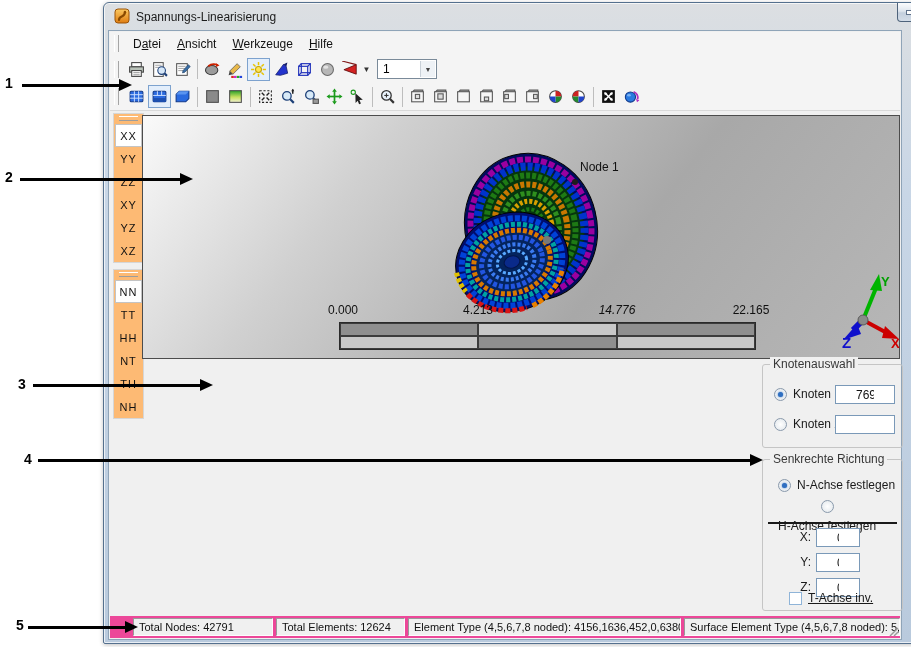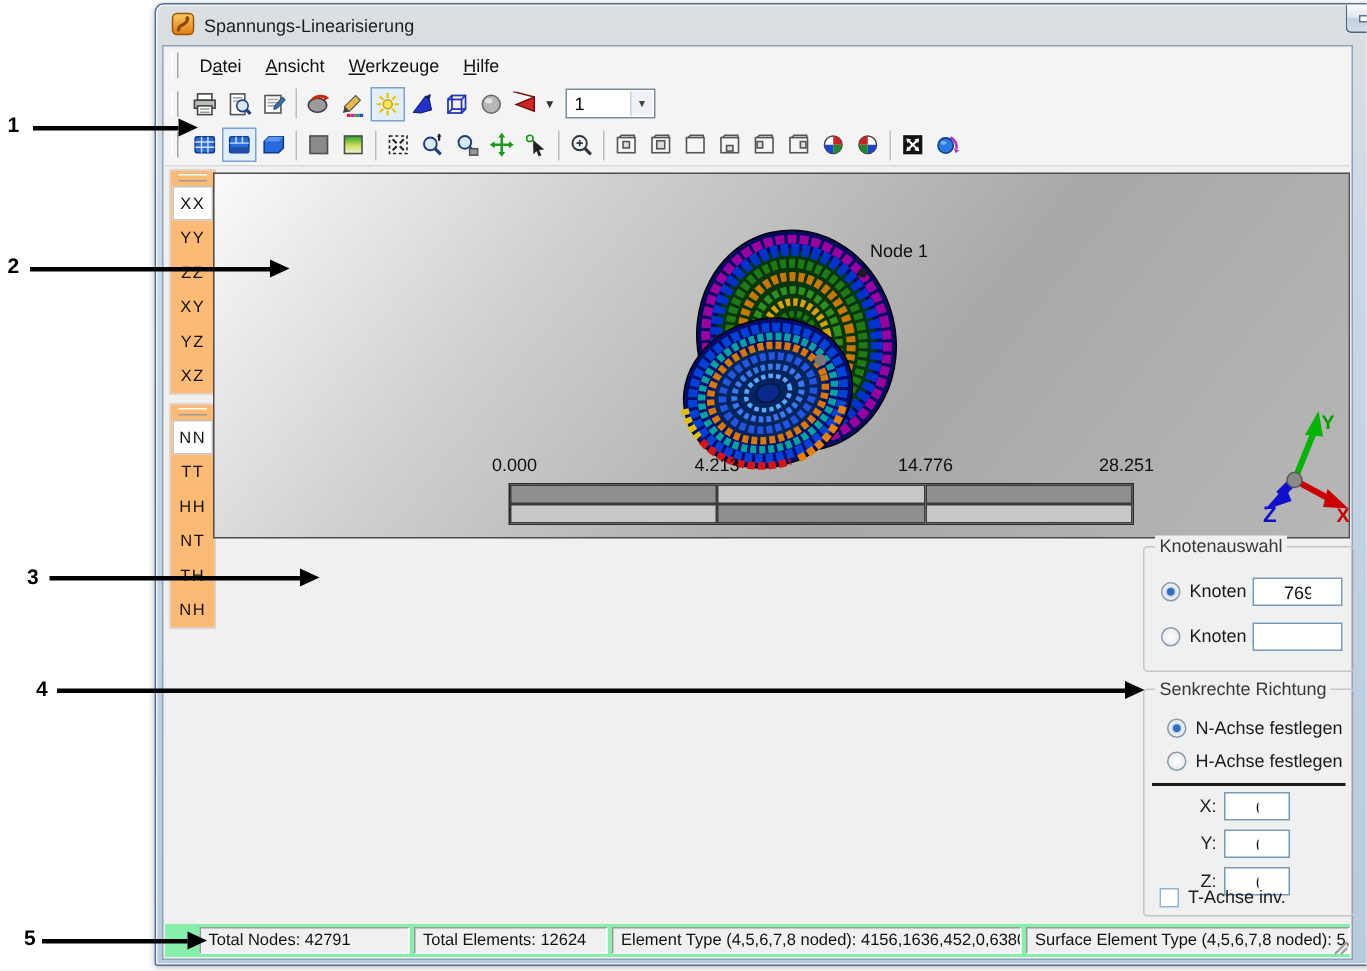--- a/index.html
+++ b/index.html
@@ -79,21 +79,21 @@
            background:radial-gradient(#ffffff,#dfe5ea); position:relative; flex:none; }
   .radio.on::after { content:''; position:absolute; left:3px; top:3px; width:5px; height:5px;
            border-radius:50%; background:#2f6fc1; box-shadow:0 0 2px #2f6fc1; }
   .tfield { position:absolute; height:19px; border:1px solid #7a99b8; background:#fff; font-size:12px;
             padding:1px 20px; font-family:"Liberation Sans",sans-serif; color:#111; }
   .dline { position:absolute; left:5px; right:5px; border-top:2px solid #1a1a1a; }
   .checkbox { width:13px; height:13px; border:1px solid #8fb4d8; background:#fff; flex:none; }
   .xyz-label { width:18px; text-align:right; }
 
   
-  .status { position:absolute; left:1px; right:1px; bottom:1px; height:22px; background:#86efac;
+  .status { position:absolute; left:1px; right:1px; bottom:1px; height:22px; background:#ec4899;
             display:flex; align-items:center; gap:3px; padding-left:23px; }
   .scell { height:18px; border:1px solid; border-color:#9a9a9a #fdfdfd #fdfdfd #9a9a9a; background:#f0f0f0;
            font-size:11px; color:#111; padding:2px 5px; white-space:nowrap; overflow:hidden; flex:none; }
   .scell.last { flex:1; min-width:0; position:relative; }
   .resize-grip { position:absolute; right:1px; bottom:1px; }
 
   
   .ann-label { position:absolute; font-weight:bold; font-size:14px; color:#000; z-index:60; }
   .ann-line { position:absolute; height:3px; background:#000; z-index:60; }
   .ann-head { position:absolute; width:0; height:0; border-left:13px solid #000;
@@ -474,22 +474,22 @@
           <path d="M70,169 A56,48 0 0 0 110,143" fill="none" stroke="#e88000" stroke-width="5" stroke-dasharray="5 2"></path>
           <path d="M8,114 A56,48 0 0 0 11,135" fill="none" stroke="#e0c000" stroke-width="5" stroke-dasharray="4 2"></path>
         </g>
         <circle cx="99" cy="99" r="4" fill="#787878"></circle>
         <circle cx="127" cy="41" r="3" fill="#1c1c1c"></circle>
       </svg>
       <span class="node-label">Node 1</span>
 
       <span class="scale-label" style="left:200px;">0.000</span>
       <span class="scale-label" style="left:335px;">4.213</span>
-      <span class="scale-label" style="left:474px;">14.776</span>
-      <span class="scale-label" style="left:608px;">28.251</span>
+      <span class="scale-label" style="left:474px;font-style:italic;">14.776</span>
+      <span class="scale-label" style="left:608px;">22.165</span>
       <div class="sbar">
         <div class="seg-d"></div>
           <div class="seg-l"></div>
           <div class="seg-d"></div>
         <div class="seg-l"></div>
           <div class="seg-d"></div>
           <div class="seg-l"></div>
       </div>
 
       <svg class="triad" width="62" height="80" viewBox="0 0 62 80">
@@ -520,40 +520,40 @@
       </div>
       <input class="tfield" style="left: 72px; top: 50px; width: 60px;" value="">
     </div>
 
     <div class="gbox" style="top:428px;height:152px;">
       <span class="gtitle">Senkrechte Richtung</span>
       <div class="row" style="left:15px;top:18px;justify-content:center;">
         <span class="radio on"></span>
         <span>N-Achse festlegen</span>
       </div>
-      <div class="row" style="left:15px;top:40px;">
+      <div class="row" style="left:15px;top:40px;flex-direction:column;">
         <span class="radio"></span>
         <span>H-Achse festlegen</span>
       </div>
       <div class="dline" style="top:62px;"></div>
       <div class="row" style="left:30px;top:70px;">
         <span class="xyz-label">X:</span>
       </div>
       <input class="tfield" style="left: 53px; top: 68px; width: 44px;" value="0">
       <div class="row" style="left:30px;top:95px;">
         <span class="xyz-label">Y:</span>
       </div>
       <input class="tfield" style="left: 53px; top: 93px; width: 44px;" value="0">
       <div class="row" style="left:30px;top:120px;">
         <span class="xyz-label">Z:</span>
       </div>
       <input class="tfield" style="left: 53px; top: 118px; width: 44px;" value="0">
       <div class="row" style="left:26px;top:132px;margin-top:1px;top:131px;">
       </div>
-      <div class="row" style="left:10px;top:131px;">
+      <div class="row" style="left:26px;top:131px;text-decoration:underline;">
         <span class="checkbox"></span>
         <span>T-Achse inv.</span>
       </div>
     </div>
 
     <div class="status">
       <div class="scell" style="width:140px;">Total Nodes: 42791</div>
       <div class="scell" style="width:129px;">Total Elements: 12624</div>
       <div class="scell" style="width:273px;">Element Type (4,5,6,7,8 noded): 4156,1636,452,0,6380</div>
       <div class="scell last">Surface Element Type (4,5,6,7,8 noded): 5,1</div>

